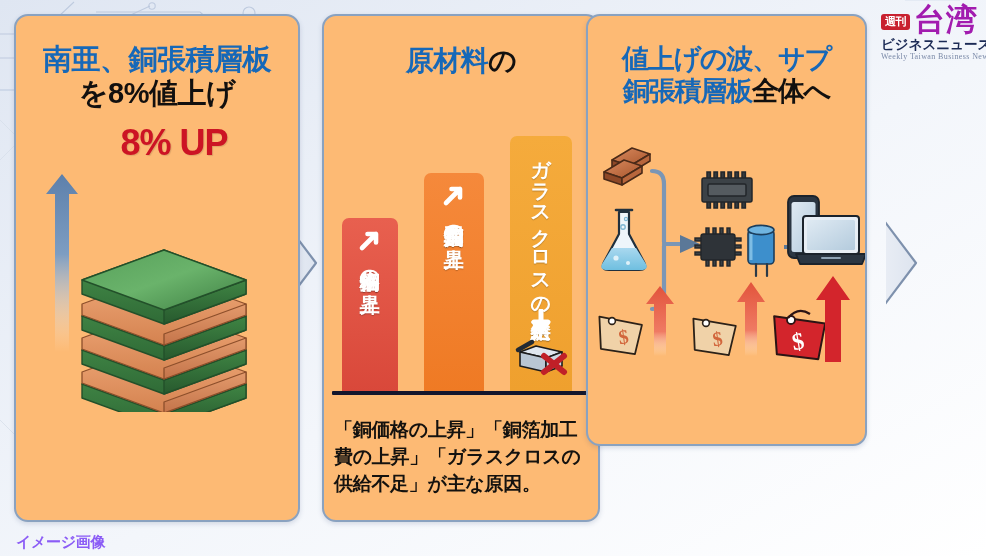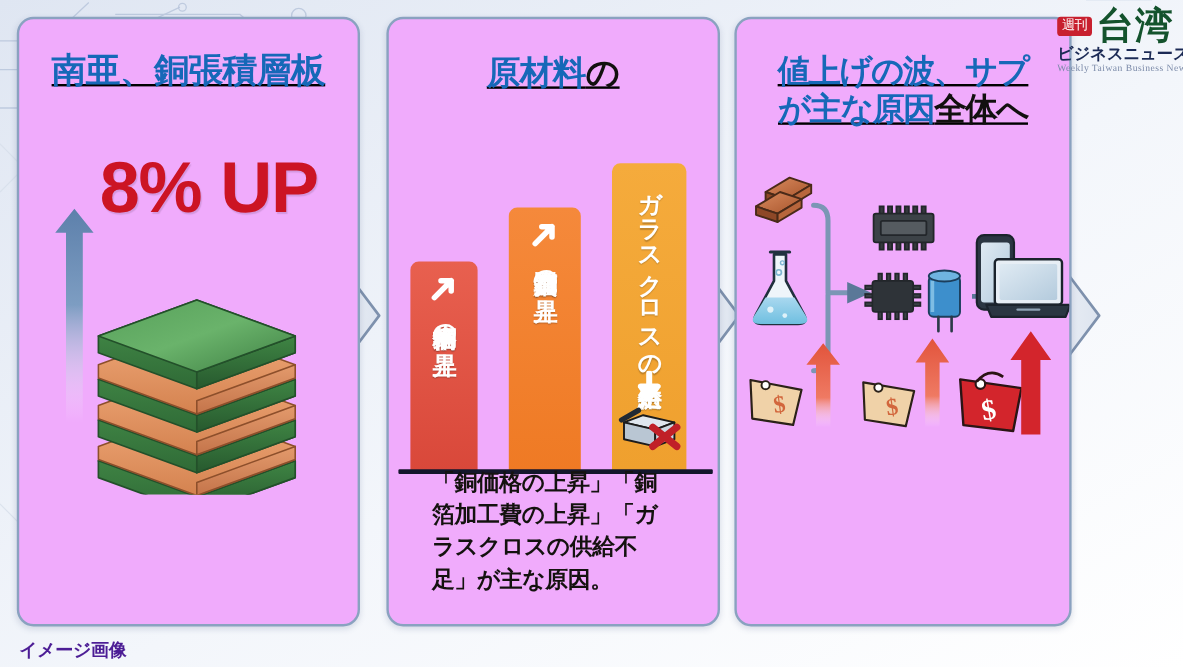--- a/index.html
+++ b/index.html
@@ -15,63 +15,62 @@
 
   
   #bg-decor { position:absolute; inset:0; z-index:0; pointer-events:none; }
 
   
   .chevron { position:absolute; z-index:2; pointer-events:none; }
 
   
   .panel {
     position: absolute;
-    background: #f0abfc;
+    background: #fdba74;
     border: 2.4px solid #8aa2c0;
     border-radius: 14px;
     box-shadow: 0 2px 5px rgba(60,80,120,.18);
     z-index: 3;
     overflow: hidden;
-    text-decoration: underline;
   }
   #panel-1 { left: 14px;  top: 14px; width: 286px; height: 508px; }
   #panel-2 { left: 322px; top: 14px; width: 278px; height: 508px; }
-  #panel-3 { left: 612px; top: 14px; width: 281px; height: 508px; }
+  #panel-3 { left: 586px; top: 14px; width: 281px; height: 432px; }
 
   .panel-title {
     text-align: center;
     font-weight: bold;
     line-height: 1.18;
     letter-spacing: -0.5px;
     color: #12100f;
     padding: 0 6px;
   }
   .panel-title .hl { color: #1668b8; }
   #panel-1 .panel-title { font-size: 29px; margin-top: 26px; }
   #panel-2 .panel-title { font-size: 28px; margin-top: 28px; }
   #panel-3 .panel-title { font-size: 27px; margin-top: 28px; letter-spacing: -1.2px; }
 
   .panel-body {
     position: absolute;
     left: 0; right: 0; bottom: 22px;
-    padding: 0 36px;
+    padding: 0 10px;
     font-size: 19.5px;
     font-weight: bold;
     line-height: 1.42;
     color: #14120f;
     letter-spacing: -0.3px;
   }
   #panel-2 .panel-body, #panel-3 .panel-body { font-size: 19px; }
 
   
   #p1-visual { position:absolute; left:0; top:96px; width:100%; height:300px; }
   #p1-percent {
     position:absolute; left:0; right:0; top:10px;
     text-align:center;
-    font-size: 60px; font-weight: bold;
+    font-size: 36px; font-weight: bold;
     color:#cc1424;
     letter-spacing:-1px;
     text-shadow: 1px 1px 1px rgba(0,0,0,.12);
     padding-left: 34px;
   }
 
   
   #p2-chart { position:absolute; left:0; top:122px; width:100%; height:262px; }
   .bar {
     position:absolute; bottom:8px;
@@ -96,38 +95,38 @@
   }
   .bar-arrow { margin-top:8px; }
   .bar-down-icon { margin-top:4px; }
 
   
   #p3-chain { position:absolute; left:0; top:118px; width:100%; height:272px; }
 
   
   #image-caption {
     position:absolute; left:16px; bottom:4px;
-    font-size:15px; font-weight:bold; color:#4c1d95;
+    font-size:15px; font-weight:bold; color:#8b5cf6;
     letter-spacing:-0.3px; z-index:5;
   }
 
   
   #logo {
     position:absolute; right:-6px; top:6px; z-index:6;
     text-align:left; line-height:1;
   }
   #logo-row { display:flex; align-items:center; gap:4px; }
   #logo-badge {
-    background:#c8202f; color:#fff; font-weight:normal;
+    background:#c8202f; color:#fff; font-weight:bold;
     font-size:11px; padding:2px 4px 3px; border-radius:3px;
     letter-spacing:-0.5px; white-space:nowrap;
   }
   #logo-main {
-    font-family:Liberation Sans, sans-serif;
-    font-size:31px; font-weight:bold; color:#14532d;
+    font-family:Liberation Mono, monospace;
+    font-size:31px; font-weight:bold; color:#a21caf;
     letter-spacing:1px; white-space:nowrap;
   }
   #logo-sub {
     font-family:"Liberation Serif","DejaVu Serif",serif;
     font-size:13.5px; font-weight:bold; color:#1b2a55;
     letter-spacing:0px; margin-top:1px; white-space:nowrap;
   }
   #logo-en {
     font-family:"Liberation Serif","DejaVu Serif",serif;
     font-size:8px; color:#7b8aa8; letter-spacing:.4px;
@@ -183,20 +182,21 @@
 </svg>
 
 <svg class="chevron" style="left:886px; top:200px;" width="56" height="126" viewBox="0 0 56 126">
   <path d="M-16 2 L30 63 L-16 124" fill="url(#chevgrad1)" stroke="#7e91ad" stroke-width="2.2" stroke-linejoin="round"></path>
 </svg>
 
 <div class="panel" id="panel-1">
 
   <div class="panel-title">
     <span class="hl">南亜、銅張積層板</span><br>
+    <span>を8%値上げ</span>
   </div>
 
   <div id="p1-visual">
     <div id="p1-percent">8% UP</div>
 
     <svg width="286" height="300" viewBox="0 0 286 300" style="position:absolute;left:0;top:0;">
       <defs>
         <linearGradient id="upArrowGrad" x1="0" y1="0" x2="0" y2="1">
           <stop offset="0%" stop-color="#5d80ab"></stop>
           <stop offset="45%" stop-color="#7d9dc2"></stop>
@@ -319,21 +319,21 @@
     <div id="bar-baseline"></div>
   </div>
 
   <div class="panel-body">「銅価格の上昇」「銅箔加工費の上昇」「ガラスクロスの供給不足」が主な原因。</div>
 </div>
 
 <div class="panel" id="panel-3">
 
   <div class="panel-title">
     <span class="hl">値上げの波、サプ</span><br>
-    <span class="hl">が主な原因</span><span>全体へ</span>
+    <span class="hl">銅張積層板</span><span>全体へ</span>
   </div>
 
   <div id="p3-chain">
     <svg width="281" height="272" viewBox="0 0 281 272">
       <defs>
         <linearGradient id="redArrowG" x1="0" y1="1" x2="0" y2="0">
           <stop offset="0%" stop-color="#ffffff" stop-opacity="0"></stop>
           <stop offset="35%" stop-color="#ef7a63"></stop>
           <stop offset="100%" stop-color="#e2543c"></stop>
         </linearGradient>

